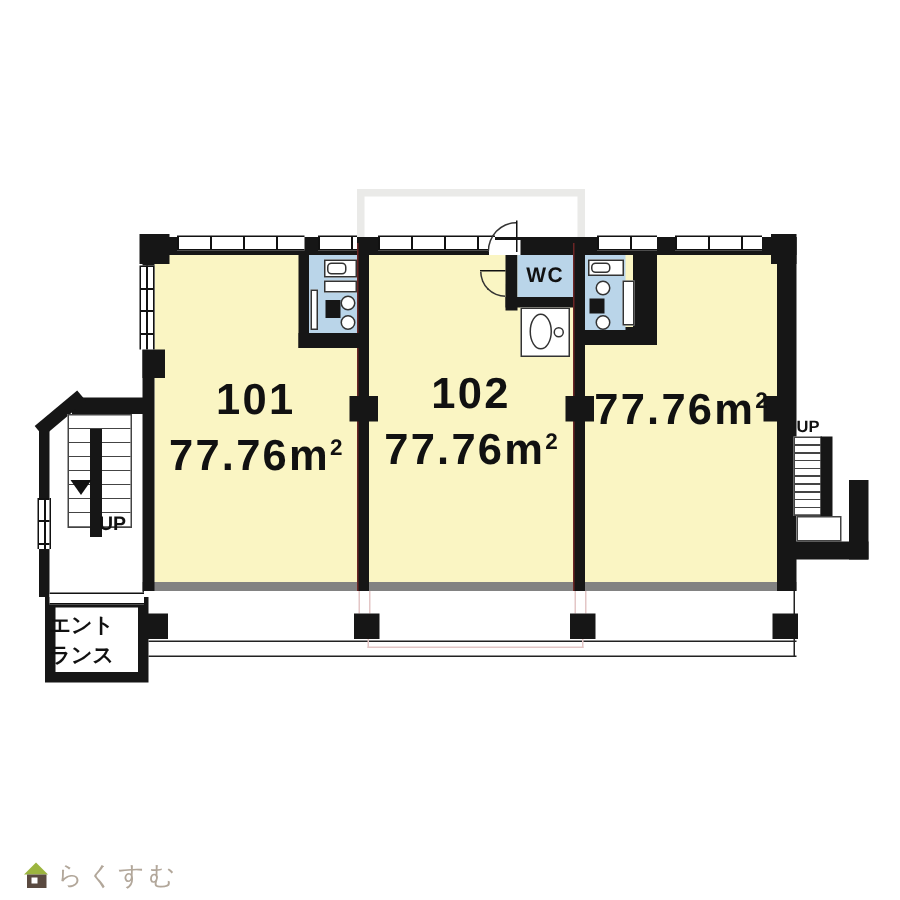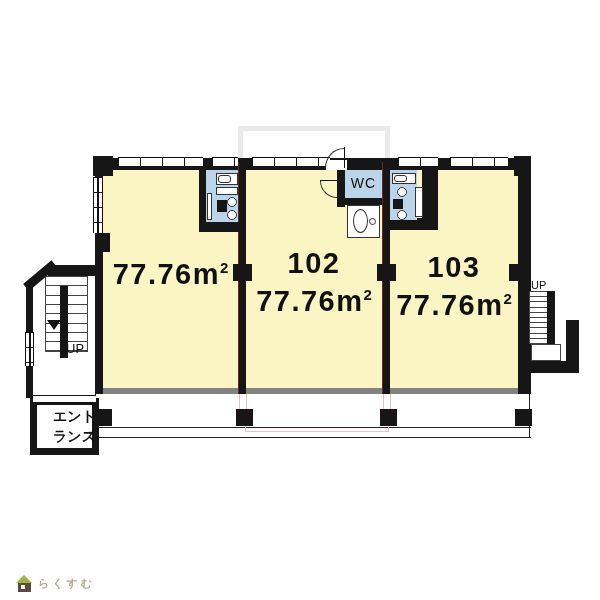--- a/index.html
+++ b/index.html
@@ -26,21 +26,21 @@
     background-image:repeating-linear-gradient(90deg,var(--ink) 0 1.3px,transparent 1.3px 22px);}
   .win-v{background-color:#fff;border-left:1.4px solid var(--ink);border-right:1.4px solid var(--ink);
     background-image:
       repeating-linear-gradient(180deg,var(--ink) 0 1.3px,transparent 1.3px 15px),
       linear-gradient(90deg,transparent 0 3.5px,var(--ink) 3.5px 4.8px,transparent 4.8px);}
   .treads-v{background-color:#fff;border:1px solid #444;
     background-image:repeating-linear-gradient(180deg,transparent 0 8.3px,#444 8.3px 9.3px);}
   .treads-r{background-color:#fff;border:1px solid #444;
     background-image:repeating-linear-gradient(180deg,transparent 0 4.2px,#444 4.2px 5.2px);}
   .fixture{background:#fff;border:1.1px solid #333;}
-  .label{color:var(--ink);font-weight:normal;}
+  .label{color:var(--ink);font-weight:bold;}
   .room-label{text-align:center;color:var(--ink);font-weight:bold;font-size:29px;letter-spacing:1.5px;line-height:31px;}
   .room-label sup{font-size:15px;letter-spacing:0;}
   .jp{font-weight:bold;color:var(--ink);}
   .z0{z-index:0}.z1{z-index:1}.z2{z-index:2}.z3{z-index:3}.z4{z-index:4}.z5{z-index:5}
 </style>
 </head>
 <body>
 
 <div id="canvas">
 
@@ -102,44 +102,44 @@
   <div class="abs wall z2" style="left:390px;top:218px;width:48px;height:12px;"></div>
   <div class="abs wet z2" style="left:390px;top:170px;width:27px;height:50px;"></div>
   <div class="abs fixture z3" style="left:392px;top:173px;width:24px;height:11px;"></div>
   <div class="abs fixture z4" style="left:394px;top:175px;width:13px;height:7px;border-radius:3px;"></div>
   <div class="abs fixture z3" style="left:415px;top:187px;width:8px;height:30px;"></div>
   <div class="abs z3" style="left:393px;top:199px;width:10px;height:10px;background:var(--wall);"></div>
   <div class="abs fixture z4" style="left:397px;top:187px;width:10px;height:10px;border-radius:50%;"></div>
   <div class="abs fixture z4" style="left:397px;top:210px;width:10px;height:10px;border-radius:50%;"></div>
 
   <div class="abs room-label z4" style="left:103px;top:252px;width:135px;">
+    <div>101</div>
     <div><span>77.76</span><span>m</span><sup>2</sup></div>
   </div>
   <div class="abs room-label z4" style="left:246px;top:248px;width:136px;">
     <div>102</div>
     <div><span>77.76</span><span>m</span><sup>2</sup></div>
   </div>
   <div class="abs room-label z4" style="left:390px;top:252px;width:128px;">
-    <div>103</div>
     <div><span>77.76</span><span>m</span><sup>2</sup></div>
   </div>
 
   <div class="abs wall z2" style="left:48px;top:265px;width:48px;height:11px;"></div>
   <div class="abs wall z2" style="left:26px;top:283px;width:37px;height:9px;transform:rotate(-40deg);transform-origin:left center;"></div>
   <div class="abs wall z2" style="left:26px;top:284px;width:7px;height:48px;"></div>
   <div class="abs win-v z3" style="left:25px;top:332px;width:9px;height:34px;"></div>
   <div class="abs wall z2" style="left:26px;top:366px;width:7px;height:32px;"></div>
   <div class="abs z3" style="left:33px;top:395px;width:63px;height:8px;background:#fff;border-top:1.2px solid var(--ink);border-bottom:1.2px solid var(--ink);"></div>
   <div class="abs treads-v z2" style="left:45px;top:276px;width:43px;height:76px;"></div>
   <div class="abs wall z3" style="left:60px;top:286px;width:8px;height:72px;"></div>
   <div class="abs z4" style="left:47px;top:320px;width:0;height:0;border-left:7px solid transparent;border-right:7px solid transparent;border-top:10px solid var(--ink);"></div>
   <div class="abs label z4" style="left:66px;top:341px;font-size:13px;">UP</div>
 
   <div class="abs z2" style="left:30px;top:398px;width:69px;height:57px;border:7px solid var(--wall);background:#fff;"></div>
-  <div class="abs jp z4" style="left:33px;top:406px;width:63px;text-align:right;font-size:14px;line-height:20px;">
+  <div class="abs jp z4" style="left:33px;top:406px;width:63px;text-align:left;font-size:14px;line-height:20px;">
     <div>エント</div>
     <div>ランス</div>
   </div>
 
   <div class="abs label z4" style="left:531px;top:279px;font-size:11px;">UP</div>
   <div class="abs treads-r z2" style="left:529px;top:291px;width:19px;height:53px;"></div>
   <div class="abs wall z2" style="left:547px;top:291px;width:8px;height:57px;"></div>
   <div class="abs z2" style="left:531px;top:344px;width:30px;height:17px;background:#fff;border:1px solid #444;"></div>
   <div class="abs wall z2" style="left:566px;top:320px;width:13px;height:53px;"></div>
   <div class="abs wall z2" style="left:527px;top:361px;width:52px;height:12px;"></div>
@@ -157,16 +157,16 @@
   <div class="abs z1" style="left:245px;top:431px;width:144px;height:0;border-top:1.2px solid var(--accent-pink);"></div>
   <div class="abs z1" style="left:245px;top:424px;width:0;height:8px;border-left:1.2px solid var(--accent-pink);"></div>
   <div class="abs z1" style="left:388px;top:424px;width:0;height:8px;border-left:1.2px solid var(--accent-pink);"></div>
 
   <div class="abs z5" style="left:16px;top:572px;height:22px;display:flex;align-items:center;">
     <span style="position:relative;display:inline-block;width:17px;height:18px;margin-right:5px;">
       <span style="position:absolute;left:0;top:1px;width:0;height:0;border-left:8.5px solid transparent;border-right:8.5px solid transparent;border-bottom:8px solid var(--logo-roof);"></span>
       <span style="position:absolute;left:2px;top:9px;width:13px;height:9px;background:var(--logo-body);"></span>
       <span style="position:absolute;left:5px;top:11px;width:4px;height:4px;background:#fff;"></span>
     </span>
-    <span style="font-size:11px;color:var(--logo-text);letter-spacing:3px;font-weight:bold;">らくすむ</span>
+    <span style="font-size:17px;color:var(--logo-text);letter-spacing:3px;font-weight:normal;">らくすむ</span>
   </div>
 
 </div>
 
 </body></html>

